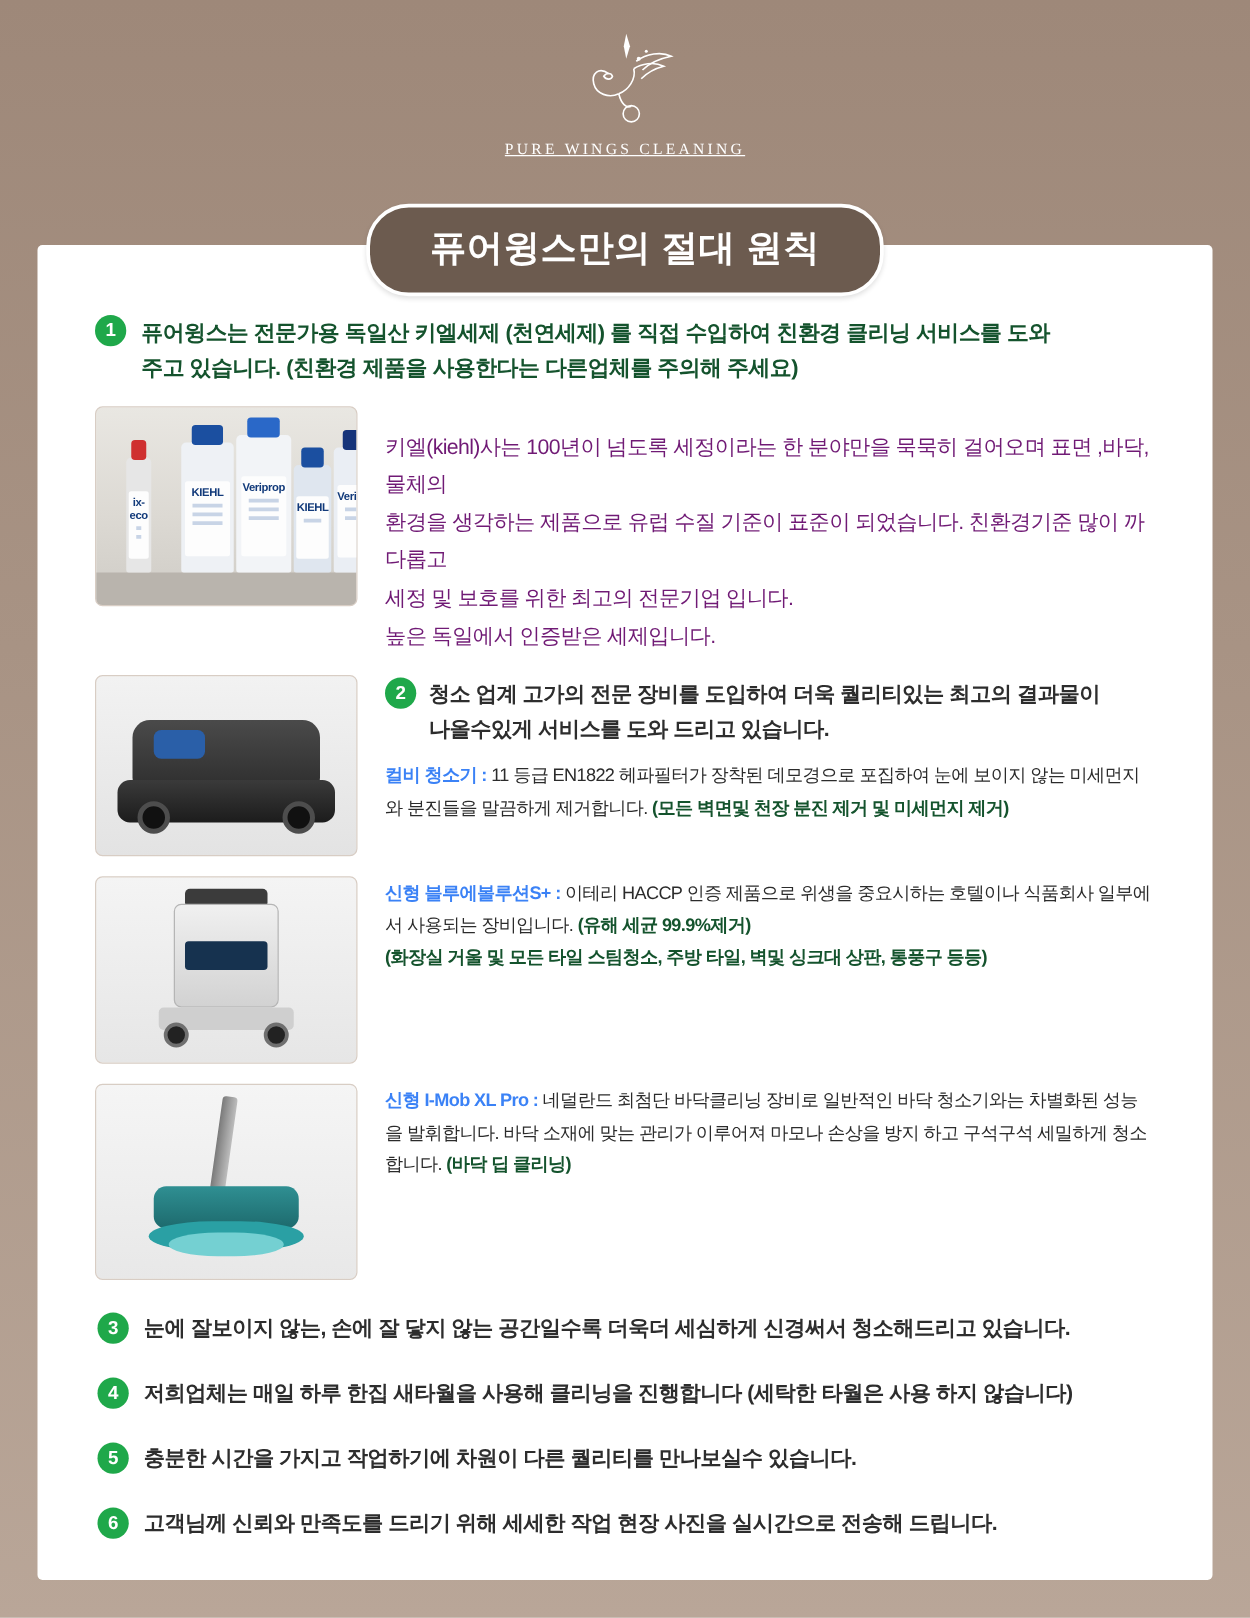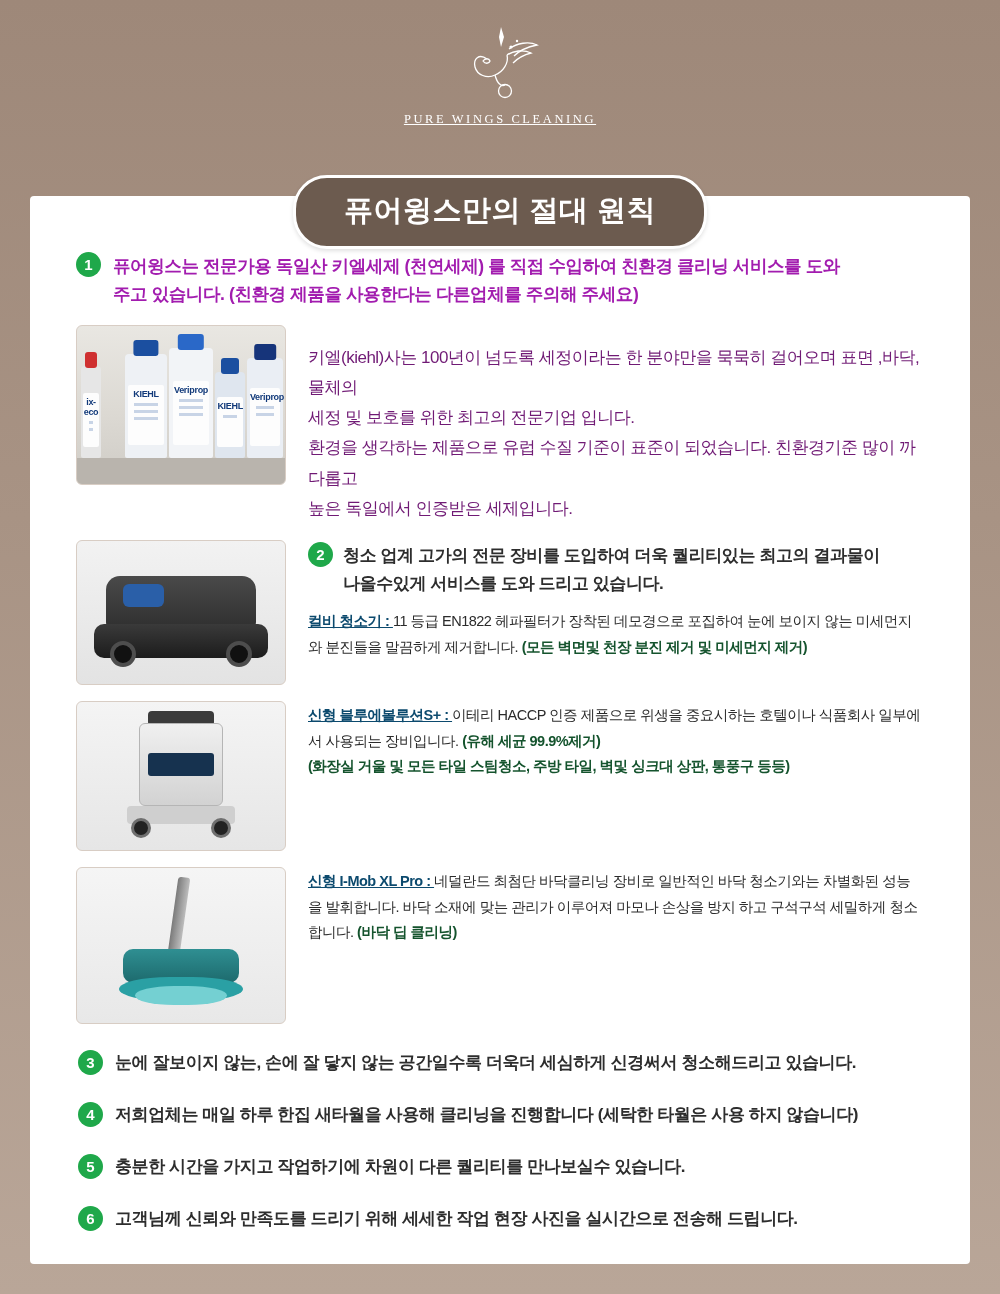--- a/index.html
+++ b/index.html
@@ -38,21 +38,21 @@
     color: #ffffff;
     font-size: 12.5px;
     letter-spacing: 2.6px;
     font-family: "Liberation Serif", serif;
     text-decoration: underline;
   }
 
   
   .title-wrap {
     position: absolute;
-    top: 175px;
+    top: 163px;
     left: 0; right: 0;
     display: flex; justify-content: center;
     z-index: 5;
     align-items: center;
   }
   .title-pill {
     background: #6c5b4f;
     color: #ffffff;
     border: 3px solid #ffffff;
     border-radius: 34px;
@@ -90,21 +90,21 @@
     line-height: 1;
   }
   .item1 {
     display: flex;
     gap: 12px;
     align-items: flex-start;
   }
   .item1 .txt {
     font-size: 17.5px;
     font-weight: bold;
-    color: #a21caf;
+    color: #14532d;
     line-height: 1.62;
     letter-spacing: -0.4px;
   }
 
   
   .block1 {
     display: flex;
     margin-top: 16px;
     gap: 22px;
   }
@@ -147,42 +147,42 @@
     color: #2d2d2d;
     line-height: 1.62;
     letter-spacing: -0.4px;
   }
   .body {
     font-size: 14.5px;
     color: #2b2b2b;
     line-height: 1.76;
     letter-spacing: -0.5px;
   }
-  .lead-green { color: #0c4a6e; font-weight: bold; text-decoration: underline; }
+  .lead-green { color: #3b82f6; font-weight: bold; }
   .hl-red { color: #14532d; font-weight: bold; }
 
   
   .bottom { margin-top: 26px; padding-left: 2px; }
   .brow {
     display: flex;
     gap: 12px;
     align-items: center;
     margin-bottom: 27px;
   }
   .brow .txt {
     font-size: 17px;
     font-weight: bold;
     color: #2d2d2d;
     letter-spacing: -0.4px;
   }
 
   
   .img-bottles { background: linear-gradient(180deg,#e9e7e2 0%, #dcd9d3 55%, #cfccc6 100%); }
   .img-bottles .shelf { position:absolute; left:0; right:0; bottom:0; height:26px; background:#b9b4ad; }
-  .bot { position:absolute; bottom:26px; border-radius:4px 4px 2px 2px; }
+  .bot { position:absolute; bottom:26px; border-radius:4px 4px 2px 2px;margin-left:20px; }
   .bot .cap { position:absolute; top:-14px; left:50%; transform:translateX(-50%); width:60%; height:16px; border-radius:3px; }
   .bot .lbl { position:absolute; left:8%; right:8%; top:30%; bottom:12%; background:#fdfdfd; border-radius:2px; }
   .bot .lbl b { display:block; font-size:9px; color:#123a7a; font-weight:bold; text-align:center; margin-top:4px; letter-spacing:-.3px;}
   .bot .lbl i { display:block; height:3px; margin:4px 6px; background:#c8d4e6; }
 
   .img-vac { background: linear-gradient(180deg,#f2f2f2 0%, #e3e3e3 100%); }
   .img-vac .body1 { position:absolute; left:14%; top:24%; width:72%; height:42%; background:linear-gradient(180deg,#4a4a4a,#2c2c2c); border-radius:14px; }
   .img-vac .body2 { position:absolute; left:8%; top:58%; width:84%; height:24%; background:linear-gradient(180deg,#3a3a3a,#1c1c1c); border-radius:10px; }
   .img-vac .blue { position:absolute; left:22%; top:30%; width:20%; height:16%; background:#2a5fa8; border-radius:6px; }
   .img-vac .wheel { position:absolute; bottom:12%; width:26px; height:26px; border-radius:50%; background:#111; border:4px solid #4d4d4d; }
@@ -278,22 +278,22 @@
             <div class="cap" style="background:#16347a;"></div>
             <div class="lbl">
                 <b>Veriprop</b>
                 <i></i>
                 <i></i>
               </div>
           </div>
         </div>
         <div class="desc1">
           <div>키엘(kiehl)사는 100년이 넘도록 세정이라는 한 분야만을 묵묵히 걸어오며 표면 ,바닥, 물체의</div>
+          <div>환경을 생각하는 제품으로 유럽 수질 기준이 표준이 되었습니다. 친환경기준 많이 까다롭고</div>
           <div>세정 및 보호를 위한 최고의 전문기업 입니다.</div>
-          <div>환경을 생각하는 제품으로 유럽 수질 기준이 표준이 되었습니다. 친환경기준 많이 까다롭고</div>
           <div>높은 독일에서 인증받은 세제입니다.</div>
         </div>
       </div>
 
       <div class="row">
         <div class="photo p2 img-vac">
           <div class="body1"></div>
           <div class="blue"></div>
           <div class="body2"></div>
           <div class="wheel" style="left:16%;"></div>

